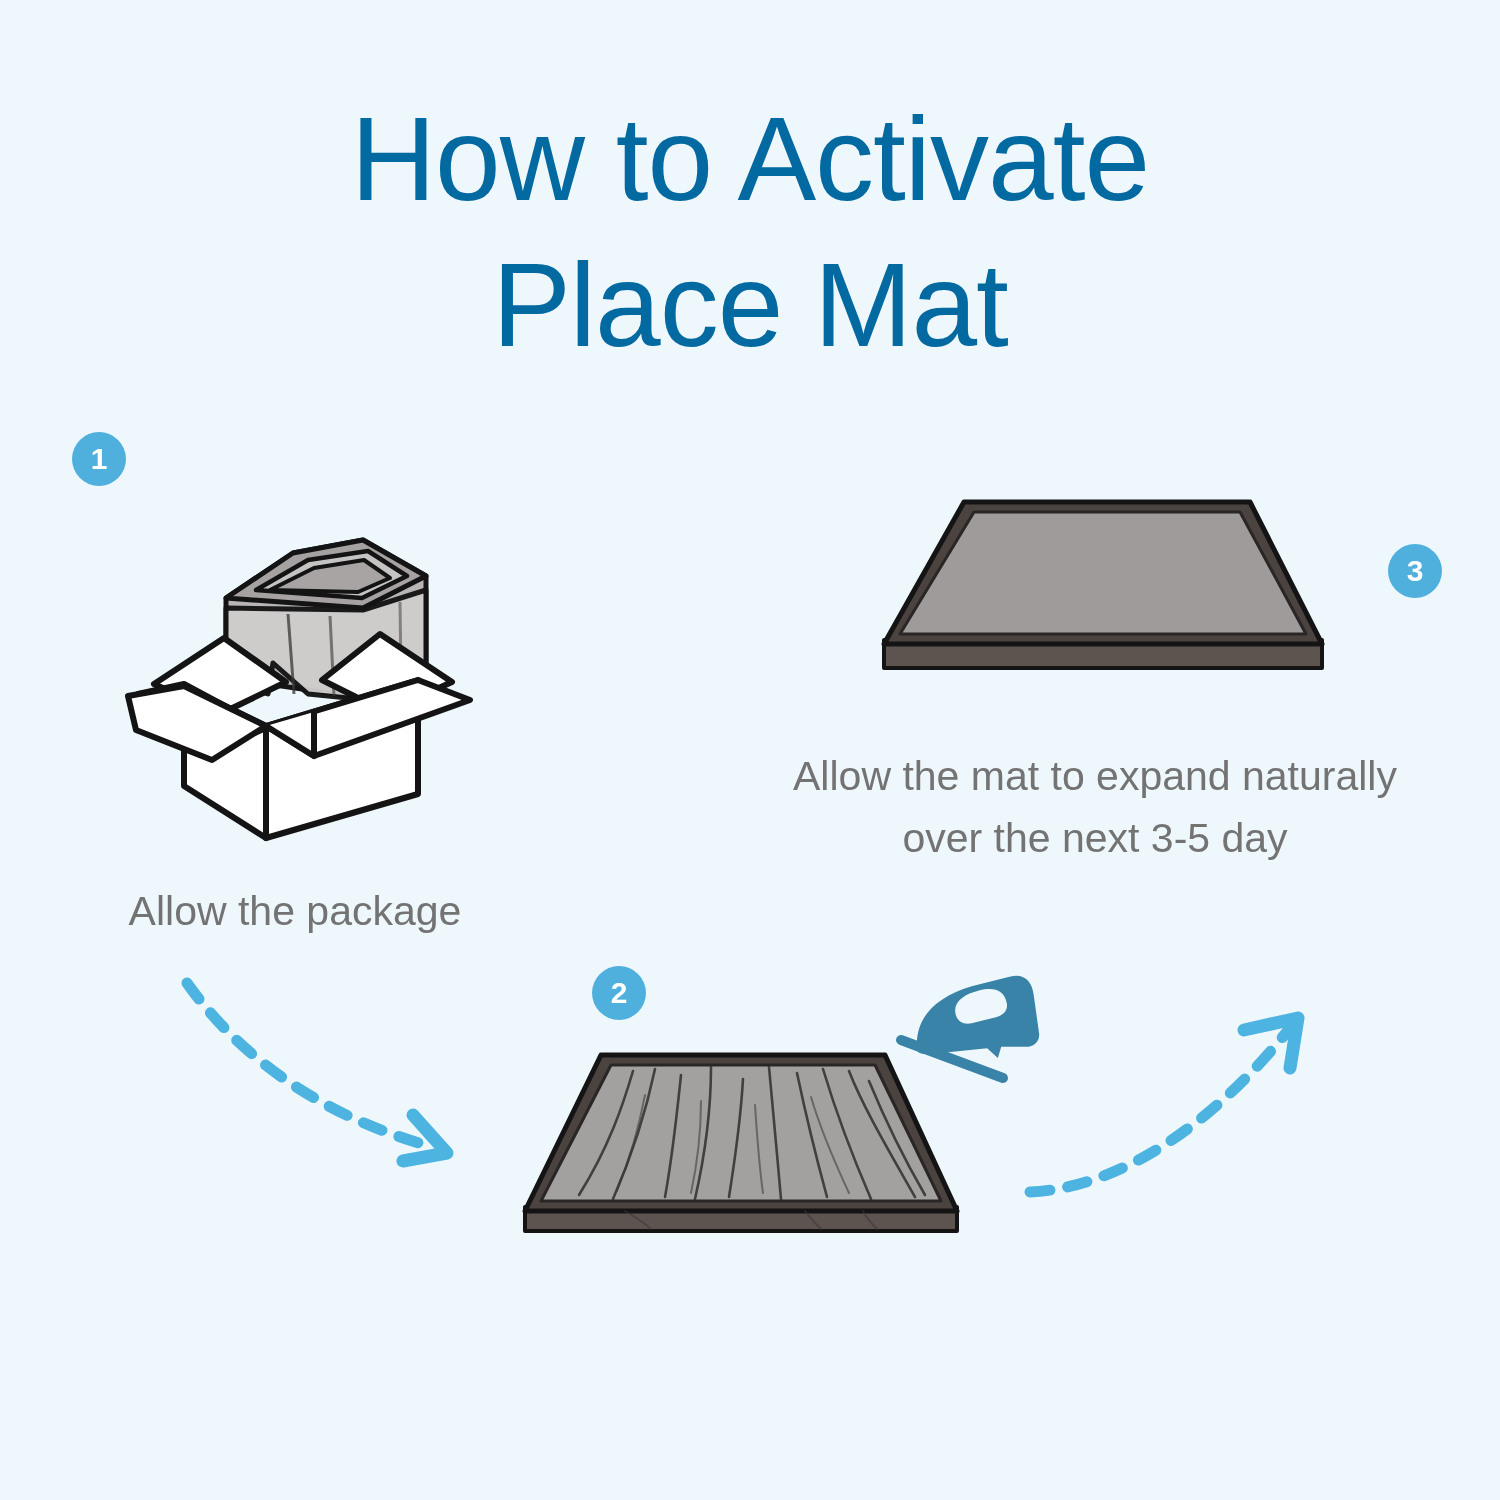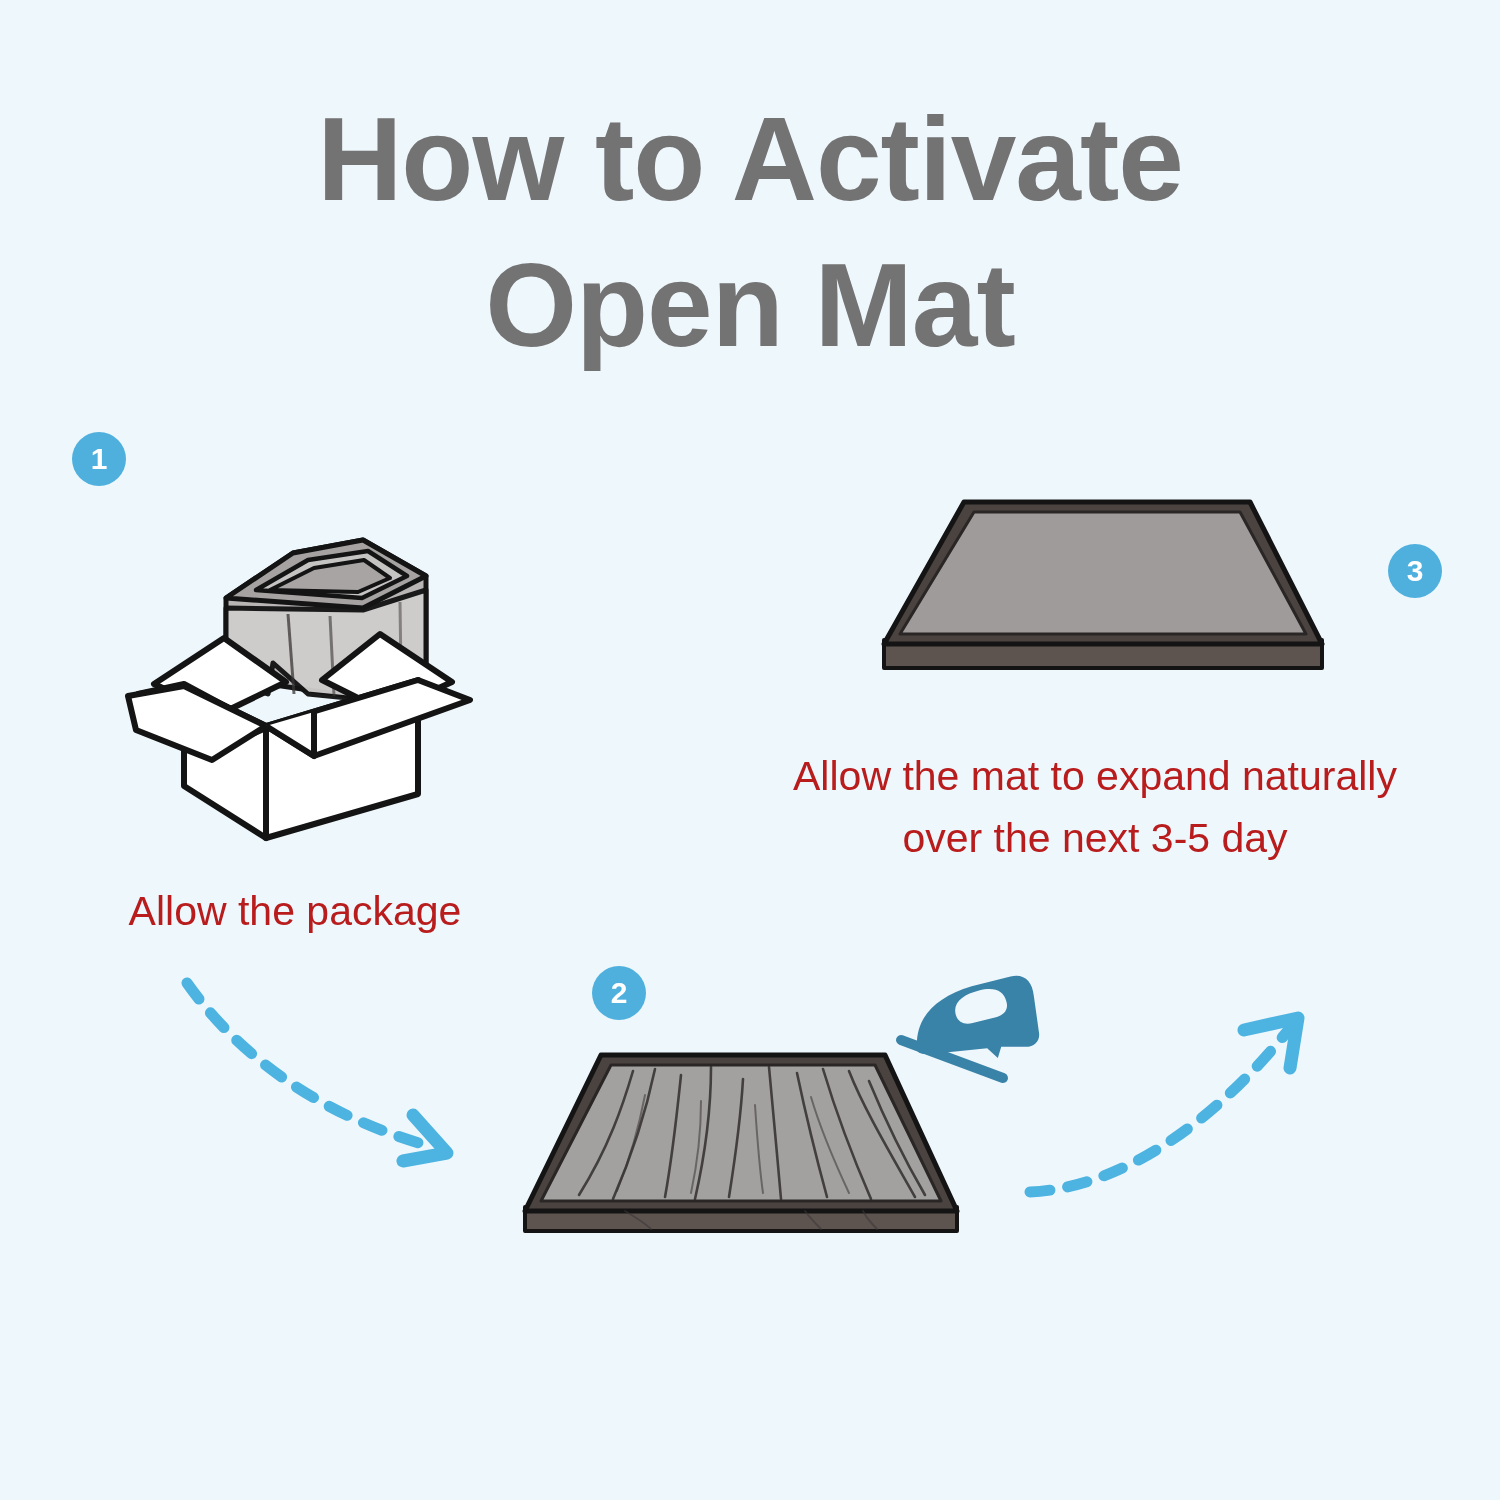--- a/index.html
+++ b/index.html
@@ -23,23 +23,23 @@
   
   .title-block {
     position: absolute;
     left: 0;
     top: 86px;
     width: 1500px;
     text-align: center;
   }
   .title-line {
     display: block;
-    color: #737373;
-    font-family: "Liberation Sans", sans-serif;
-    font-weight: bold;
+    color: #0369a1;
+    font-family: "Liberation Sans", sans-serif;
+    font-weight: normal;
     font-size: 118px;
     line-height: 146px;
     letter-spacing: -1px;
   }
 
   
   .badge {
     position: absolute;
     width: 54px;
     height: 54px;
@@ -52,21 +52,21 @@
     line-height: 54px;
     text-align: center;
   }
   #badge-1 { left: 72px;   top: 432px; }
   #badge-2 { left: 592px;  top: 966px; }
   #badge-3 { left: 1388px; top: 544px; }
 
   
   .caption {
     position: absolute;
-    color: #b91c1c;
+    color: #737373;
     font-family: "Liberation Sans", sans-serif;
     font-weight: normal;
     font-size: 41px;
     line-height: 62px;
     text-align: center;
     white-space: nowrap;
   }
   #caption-1 { left: 50px;  top: 880px; width: 490px; }
   #caption-3 { left: 690px; top: 745px; width: 810px; }
   #caption-2 { left: 270px; top: 1288px; width: 960px; }
@@ -82,21 +82,21 @@
 
   svg { display: block; overflow: visible; }
 </style>
 </head>
 <body>
 
 <div id="stage">
 
   <div class="title-block">
     <span class="title-line">How to Activate</span>
-    <span class="title-line">Open Mat</span>
+    <span class="title-line">Place Mat</span>
   </div>
 
   <div class="badge" id="badge-1">1</div>
 
   <div class="illus" id="illus-box">
     <svg width="370" height="350" viewBox="0 0 370 350">
 
       <g>
         <path d="M108 180 L108 100 L175 55 L245 42 L308 78 L308 165 L245 200 Z" fill="#b9b5b5" stroke="#141414" stroke-width="5" stroke-linejoin="round"></path>
         <path d="M108 100 L175 55 L245 42 L308 78 L245 110 Z" fill="#a6a2a2" stroke="#141414" stroke-width="5" stroke-linejoin="round"></path>

